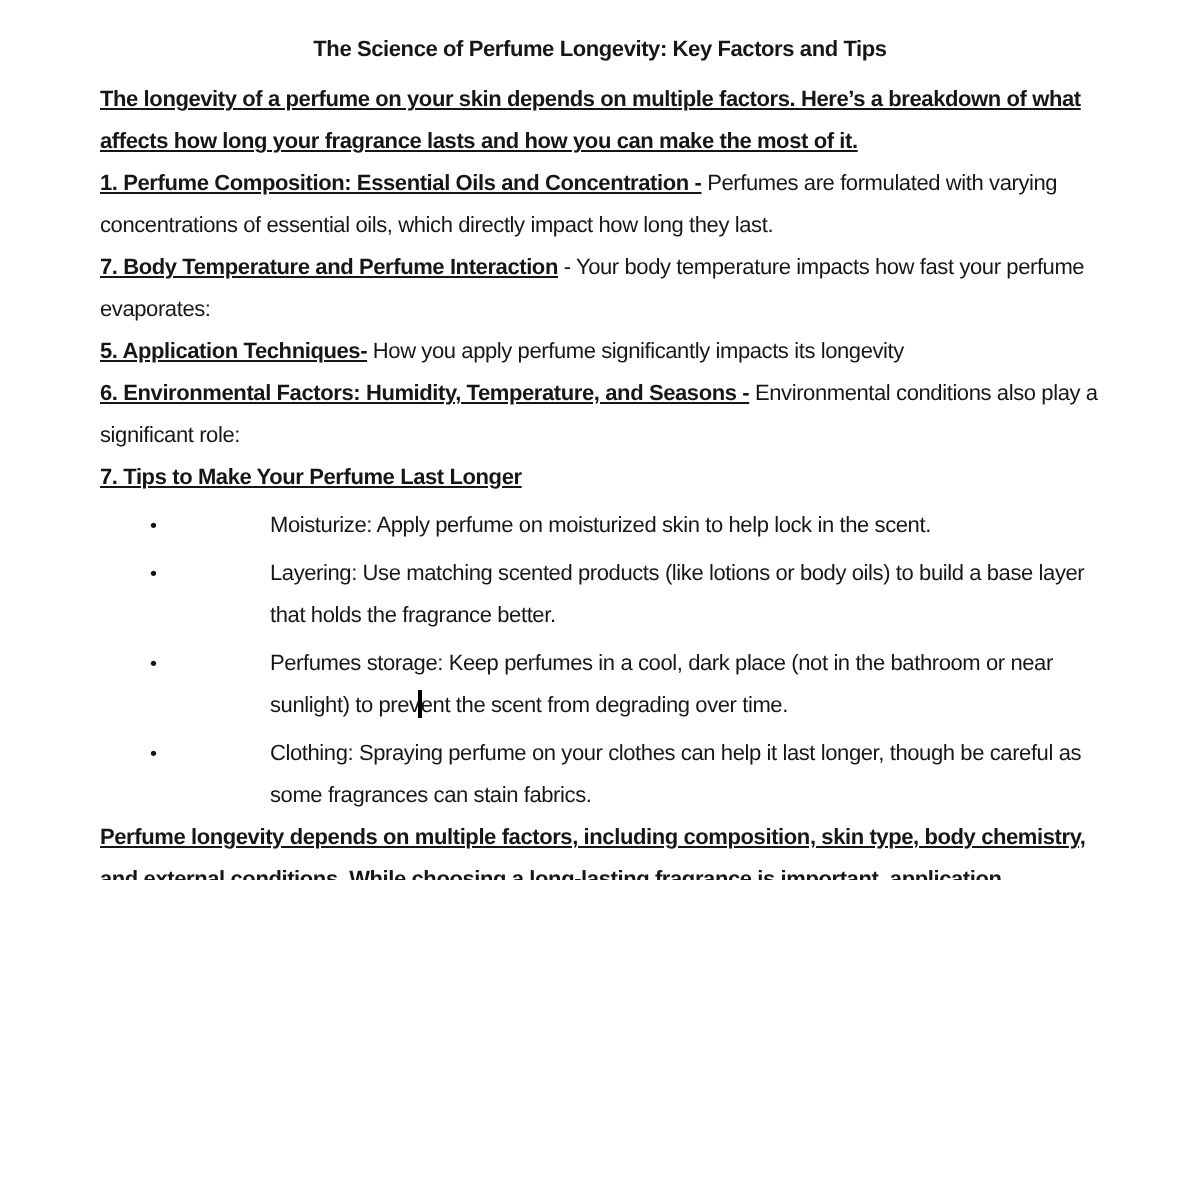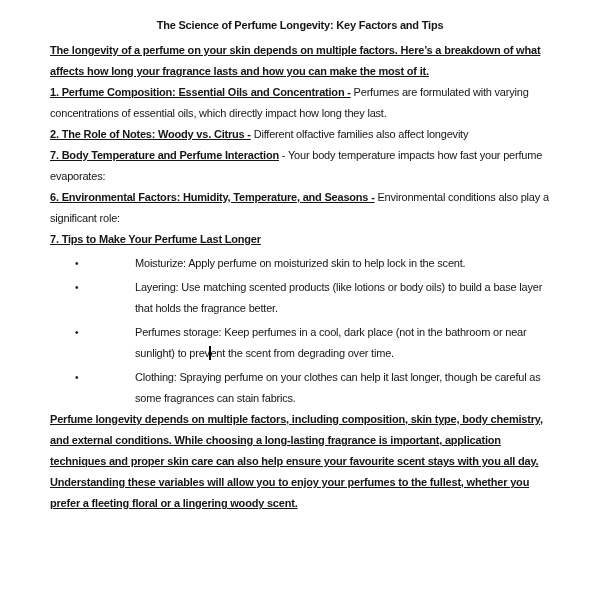--- a/index.html
+++ b/index.html
@@ -3,21 +3,21 @@
 <meta charset="utf-8">
 <style>
   html, body {
     margin: 0;
     padding: 0;
     background: #ffffff;
   }
   .page {
     position: relative;
     width: 600px;
-    height: 600px;
+    height: 440px;
     box-sizing: border-box;
     padding: 15px 50px 0 50px;
     background: #ffffff;
     font-family: "Liberation Sans", "DejaVu Sans", sans-serif;
     font-size: 11px;
     line-height: 21px;
     letter-spacing: -0.2px;
     color: #161616;
     overflow: hidden;
   }
@@ -69,25 +69,25 @@
 <body>
 
 <div class="page">
 
   <h1 class="doc-title">The Science of Perfume Longevity: Key Factors and Tips</h1>
 
   <p class="para intro bold">The longevity of a perfume on your skin depends on multiple factors. Here’s a breakdown of what affects how long your fragrance lasts and how you can make the most of it.</p>
 
   <p class="para"><span class="bold">1. Perfume Composition: Essential Oils and Concentration -</span><span> Perfumes are formulated with varying concentrations of essential oils, which directly impact how long they last.</span></p>
 
-  <p class="para"><span class="bold">2. The Role of Notes: Woody vs. Citrus -</span><span> Different olfactive families also affect longevity</span></p>
 
 
   <p class="para"><span class="bold">7. Body Temperature and Perfume Interaction</span><span> - Your body temperature impacts how fast your perfume evaporates:</span></p>
 
+  <p class="para"><span class="bold">5. Application Techniques-</span><span> How you apply perfume significantly impacts its longevity</span></p>
 
   <p class="para"><span class="bold">6. Environmental Factors: Humidity, Temperature, and Seasons -</span><span> Environmental conditions also play a significant role:</span></p>
 
   <p class="para bold">7. Tips to Make Your Perfume Last Longer</p>
 
   <ul class="tips">
     <li>
       <span class="dot">•</span>
       <span class="li-text">Moisturize: Apply perfume on moisturized skin to help lock in the scent.</span>
     </li>

